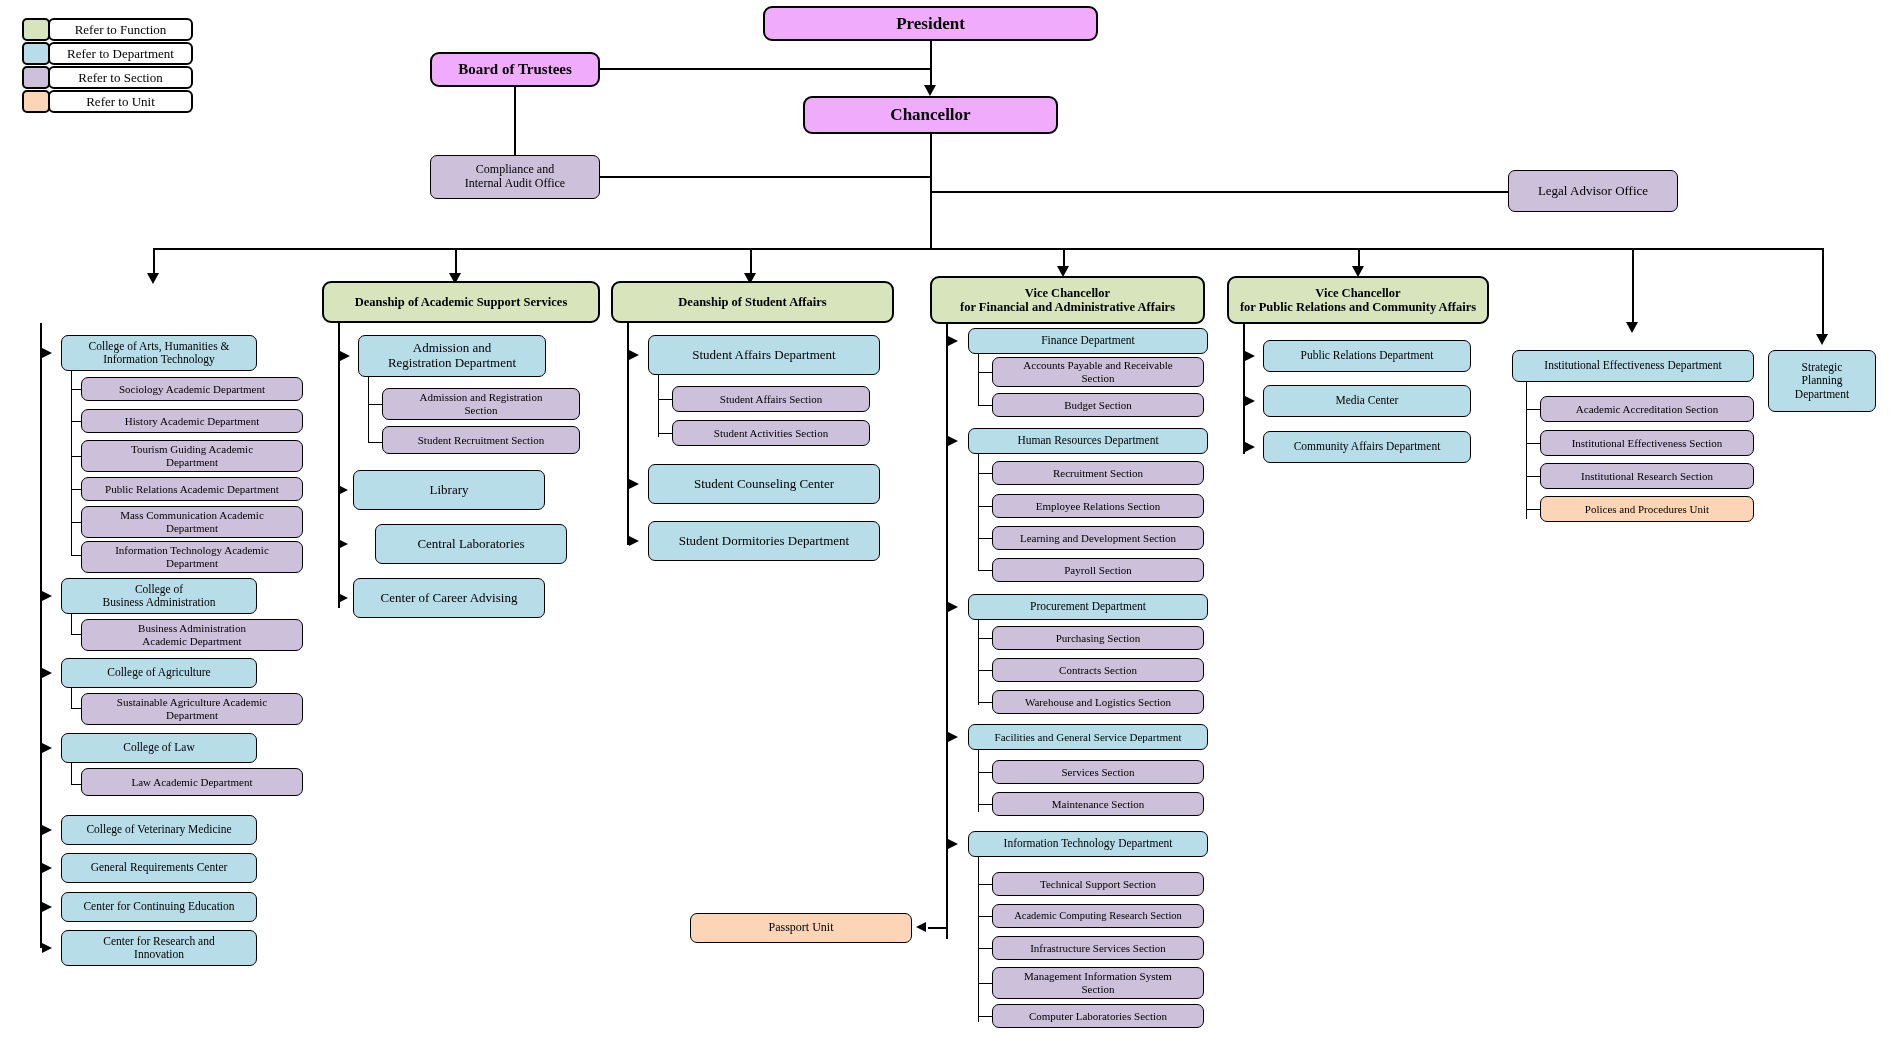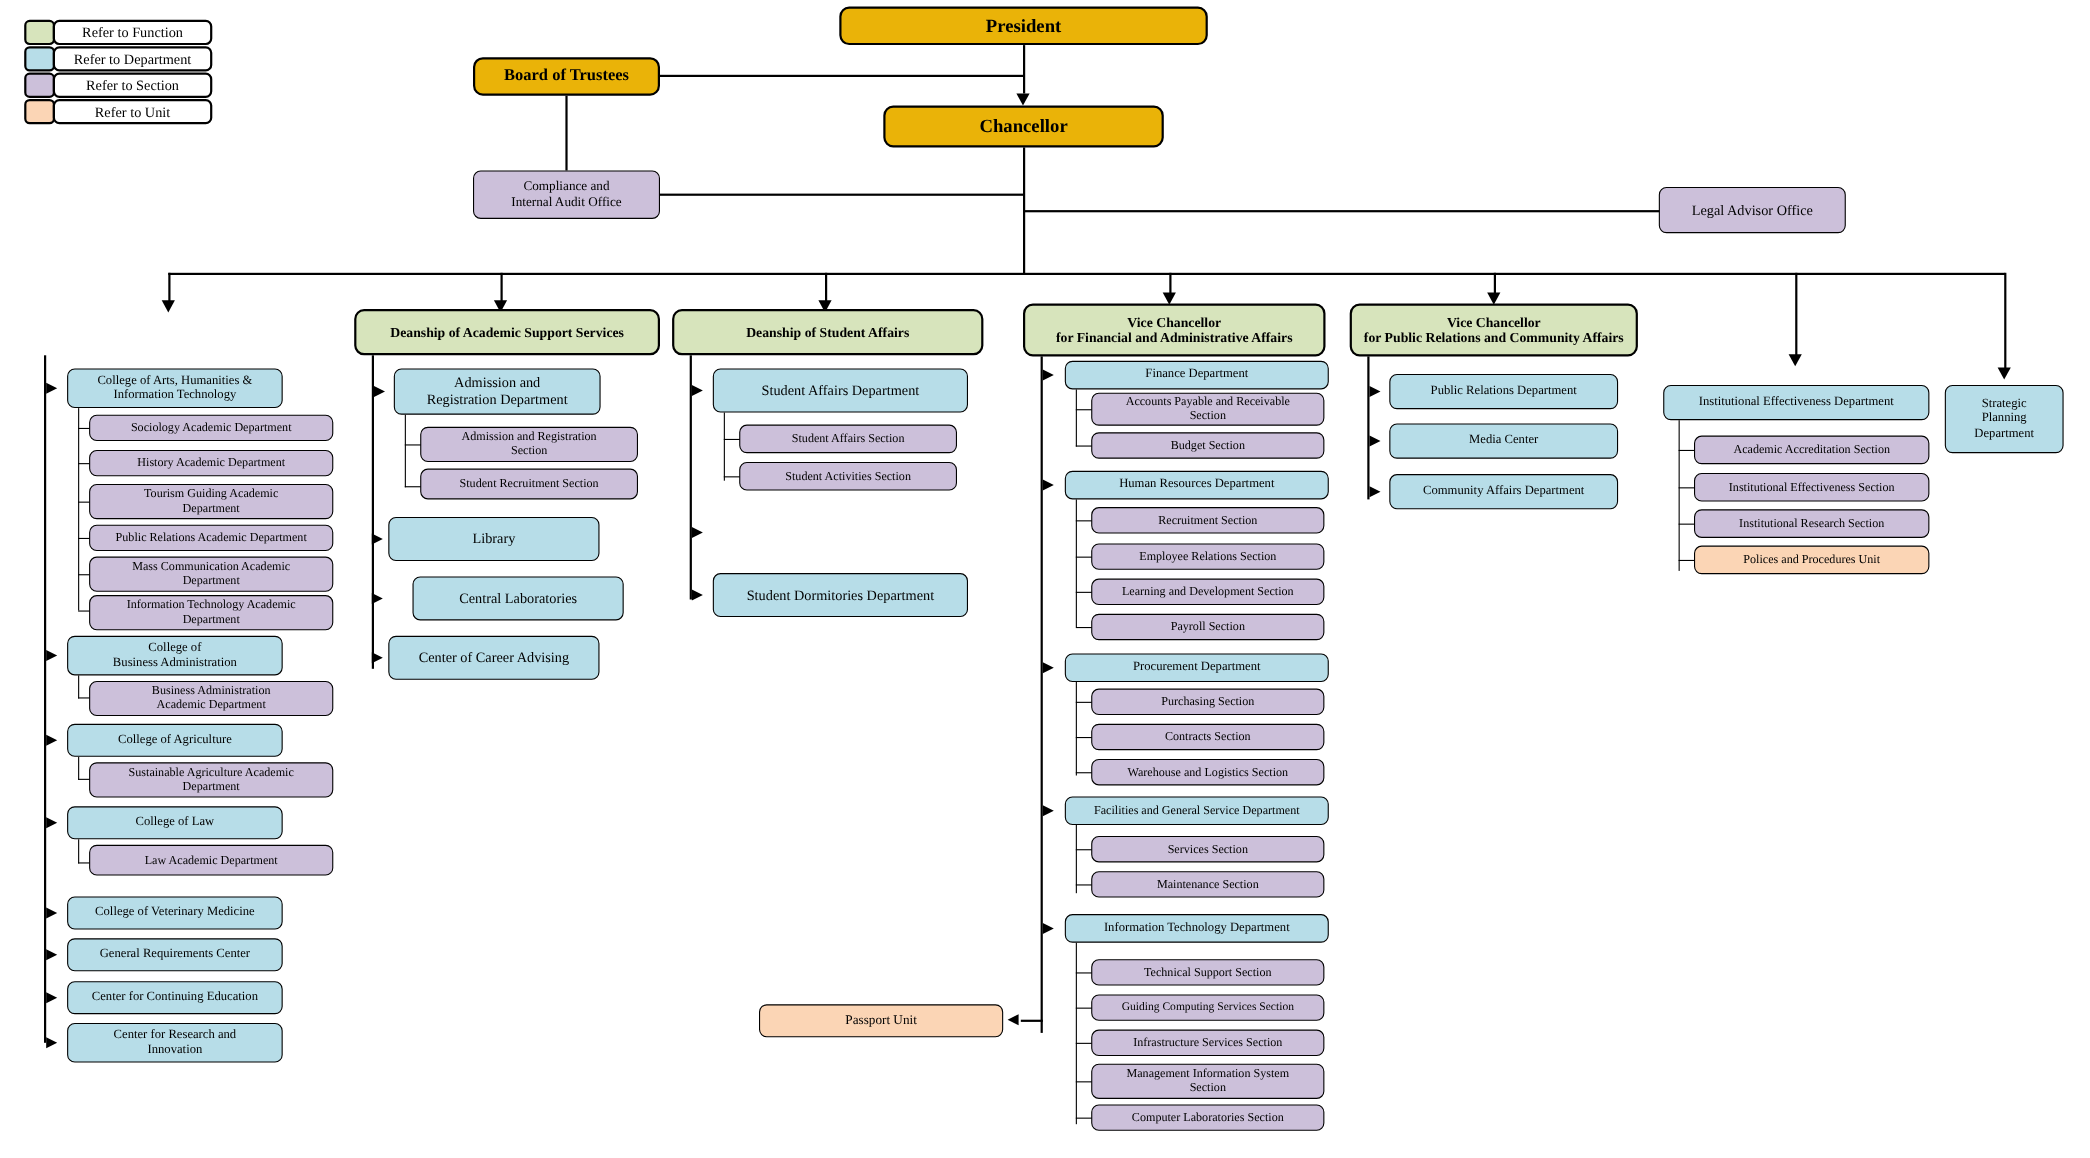--- a/index.html
+++ b/index.html
@@ -25,21 +25,21 @@
     border: 1px solid #000;
     border-radius: 7px;
     background: #fff;
     color: #000;
     line-height: 1.15;
     padding: 2px 4px;
     z-index: 5;
   }
   .node.top {            
     border: 2.5px solid #000;
-    background: #eab308;
+    background: #f0abfc;
     font-weight: bold;
     font-size: 17px;
     border-radius: 9px;
   }
   .node.func {           
     border: 2.5px solid #000;
     background: #d7e4bc;
     font-weight: bold;
     font-size: 12.5px;
     border-radius: 9px;
@@ -271,20 +271,21 @@
 
   <div class="node dept" style="left:648px; top:335px; width:232px; height:40px;">Student Affairs Department</div>
   <div class="arw right" style="left:629px; top:350px;"></div>
 
   <div class="ln v thin" style="left:658px; top:375px; height:62px;"></div>
   <div class="node sect" style="left:672px; top:386px; width:198px; height:26px;">Student Affairs Section</div>
   <div class="ln h thin" style="left:658px; top:399px; width:15px;"></div>
   <div class="node sect" style="left:672px; top:420px; width:198px; height:26px;">Student Activities Section</div>
   <div class="ln h thin" style="left:658px; top:433px; width:15px;"></div>
 
+  <div class="node dept" style="left:648px; top:464px; width:232px; height:40px;">Student Counseling Center</div>
   <div class="arw right" style="left:629px; top:479px;"></div>
 
   <div class="node dept" style="left:648px; top:521px; width:232px; height:40px;">Student Dormitories Department</div>
   <div class="arw right" style="left:629px; top:536px;"></div>
 
   <div class="node func" style="left:930px; top:276px; width:275px; height:48px; white-space:pre-line;">Vice Chancellor
 for Financial and Administrative Affairs</div>
   <div class="ln v" style="left:946px; top:324px; height:615px;"></div>
 
   <div class="node dept sm" style="left:968px; top:328px; width:240px; height:26px;">Finance Department</div>
@@ -324,21 +325,21 @@
   <div class="node sect" style="left:992px; top:760px; width:212px; height:24px;">Services  Section</div>
   <div class="ln h thin" style="left:978px; top:772px; width:15px;"></div>
   <div class="node sect" style="left:992px; top:792px; width:212px; height:24px;">Maintenance Section</div>
   <div class="ln h thin" style="left:978px; top:804px; width:15px;"></div>
 
   <div class="node dept sm" style="left:968px; top:831px; width:240px; height:26px;">Information Technology Department</div>
   <div class="arw right" style="left:948px; top:839px;"></div>
   <div class="ln v thin" style="left:978px; top:857px; height:165px;"></div>
   <div class="node sect" style="left:992px; top:872px; width:212px; height:24px;">Technical Support Section</div>
   <div class="ln h thin" style="left:978px; top:884px; width:15px;"></div>
-  <div class="node sect" style="left:992px; top:904px; width:212px; height:24px; font-size:10.5px;">Guiding Computing Services Section</div>
+  <div class="node sect" style="left:992px; top:904px; width:212px; height:24px; font-size:10.5px;">Academic Computing Research Section</div>
   <div class="ln h thin" style="left:978px; top:916px; width:15px;"></div>
   <div class="node sect" style="left:992px; top:936px; width:212px; height:24px;">Infrastructure Services Section</div>
   <div class="ln h thin" style="left:978px; top:948px; width:15px;"></div>
   <div class="node sect" style="left:992px; top:967px; width:212px; height:32px; white-space:pre-line;">Management Information System
 Section</div>
   <div class="ln h thin" style="left:978px; top:983px; width:15px;"></div>
   <div class="node sect" style="left:992px; top:1004px; width:212px; height:24px;">Computer Laboratories Section</div>
   <div class="ln h thin" style="left:978px; top:1016px; width:15px;"></div>
 
   <div class="node unit" style="left:690px; top:913px; width:222px; height:30px; font-size:12px;">Passport Unit</div>

